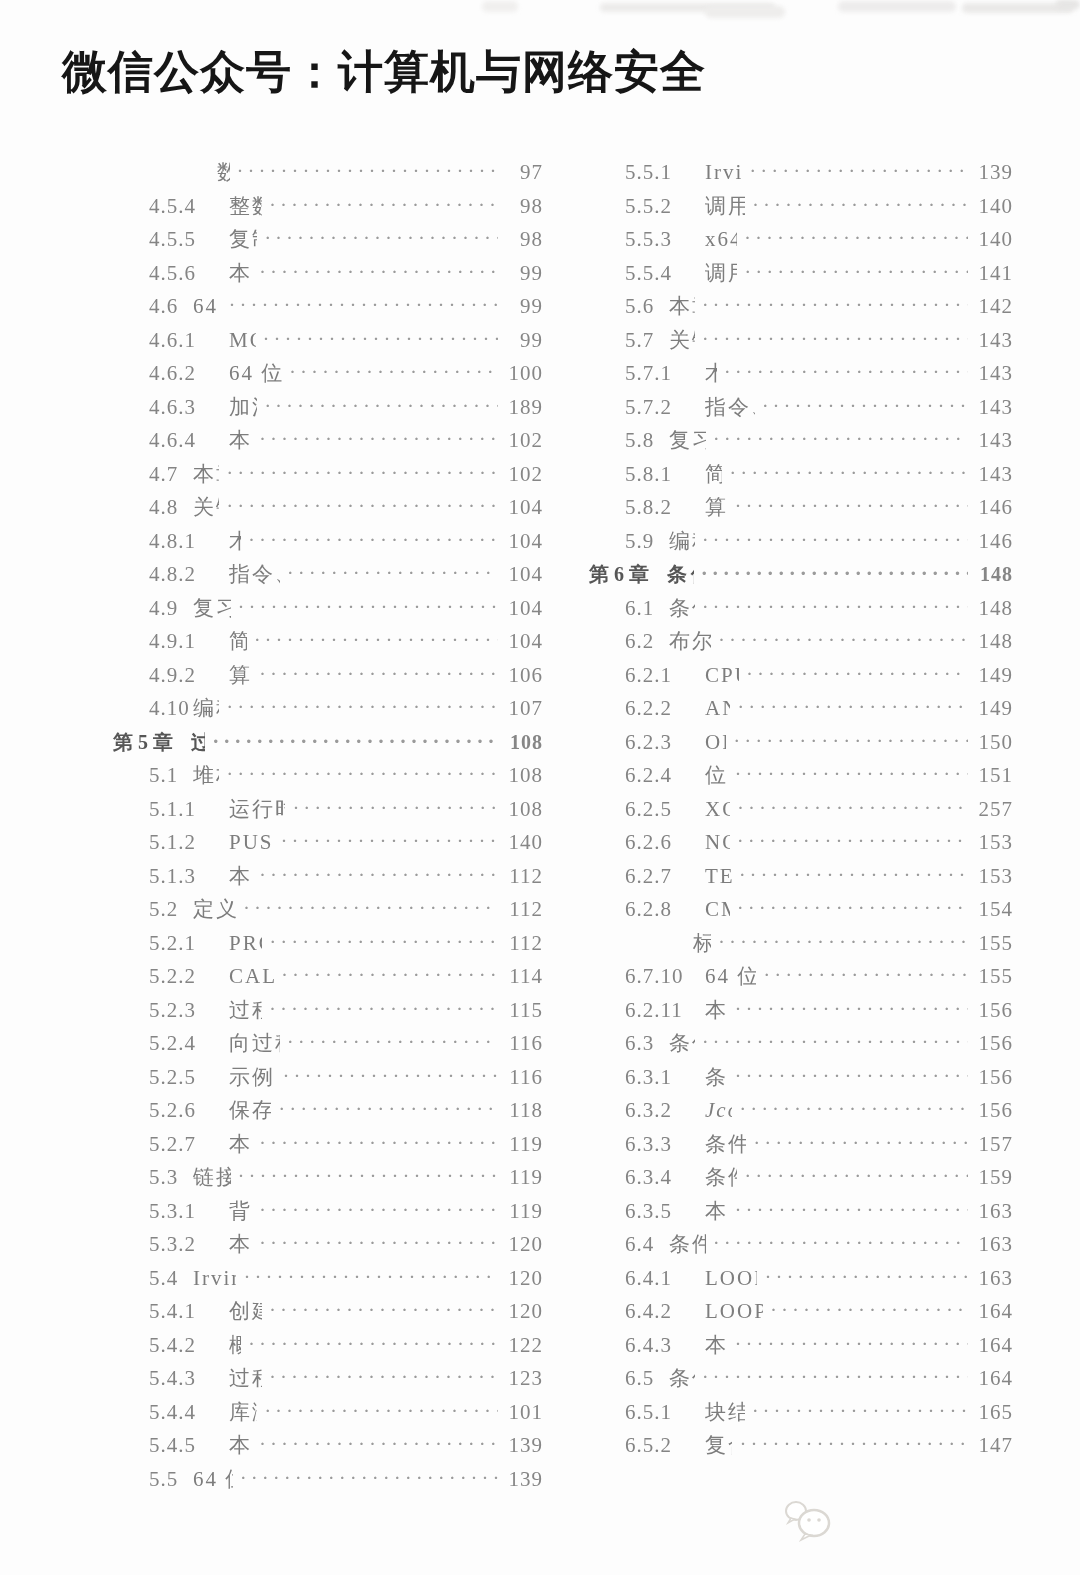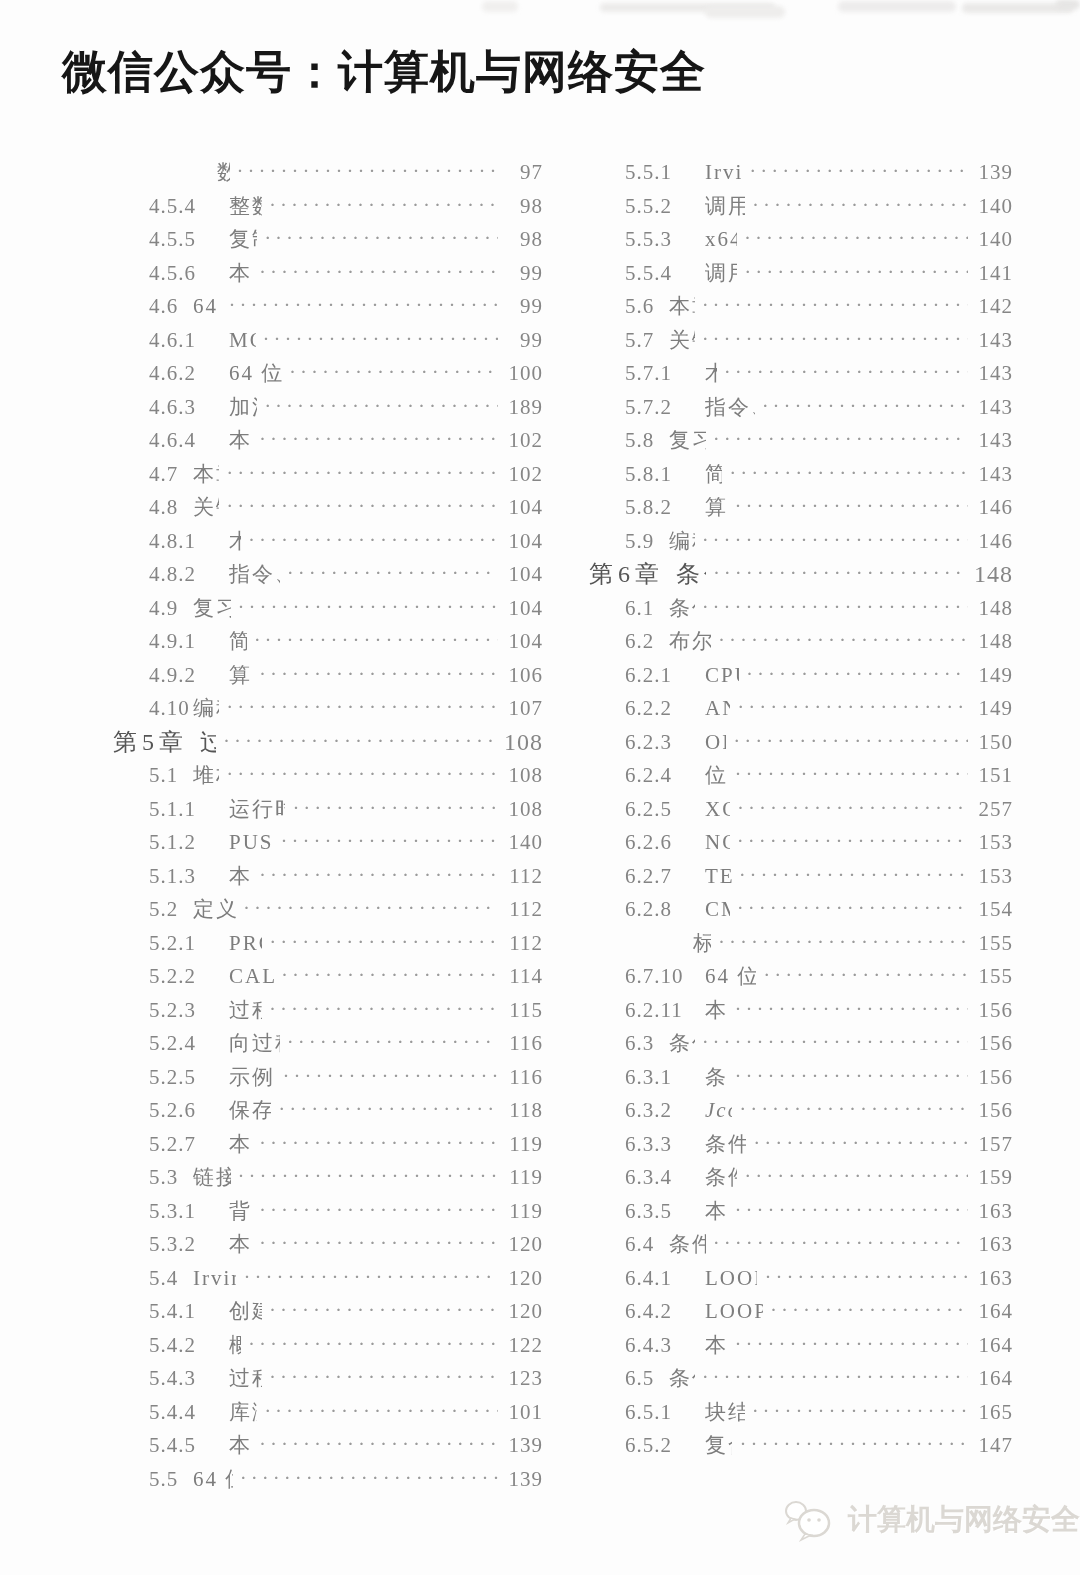--- a/index.html
+++ b/index.html
@@ -45,21 +45,21 @@
     flex:1 1 auto; min-width:0; overflow:hidden;
     margin:0 5px 0 7px; align-self:center; height:33.5px;
   }
   .leader::after {
     content:"·······················································································";
     display:block; line-height:31px;
     font-size:21px; letter-spacing:4px; color:#9a9a9a;
   }
   .page-num { flex:0 0 auto; min-width:40px; text-align:right; color:#868686; letter-spacing:1px; }
 
-  .lvl-chapter { font-weight:400; color:#565656; font-size:24px; }
+  .lvl-chapter { font-weight:700; color:#565656; font-size:20px; }
   .lvl-chapter .num { min-width:66px; margin-right:12px; letter-spacing:5px; color:inherit; }
   .lvl-chapter .title { letter-spacing:4px; }
   .lvl-l1 .num { margin-left:36px; min-width:42px; margin-right:2px; }
   .lvl-l2 .num { margin-left:36px; min-width:64px; margin-right:16px; }
   .lvl-cont .title { margin-left:104px; }
   .italic .title { font-style:italic; }
 
   .footer {
     position:absolute; left:783px; top:1498px;
     display:flex; align-items:center; gap:9px;
@@ -567,16 +567,15 @@
 
   <div class="footer">
     <svg class="wechat-logo" width="56" height="44" viewBox="0 0 56 44" aria-hidden="true">
       <ellipse cx="13" cy="13" rx="10" ry="9" fill="#ffffff" stroke="#dbd8d3" stroke-width="2"></ellipse>
       <path d="M8 20 L5 25 L12 21 Z" fill="#ffffff" stroke="#dbd8d3" stroke-width="1.5"></path>
       <ellipse cx="31" cy="25" rx="15" ry="13" fill="#ffffff" stroke="#dbd8d3" stroke-width="2.5"></ellipse>
       <path d="M22 36 L18 42 L28 37 Z" fill="#ffffff" stroke="#dbd8d3" stroke-width="1.5"></path>
       <circle cx="26" cy="22" r="1.8" fill="#dbd8d3"></circle>
       <circle cx="36" cy="22" r="1.8" fill="#dbd8d3"></circle>
     </svg>
-    <span class="footer-brand">计算机与网络安全</span>
   </div>
 
 </div>
 
 </body></html>

